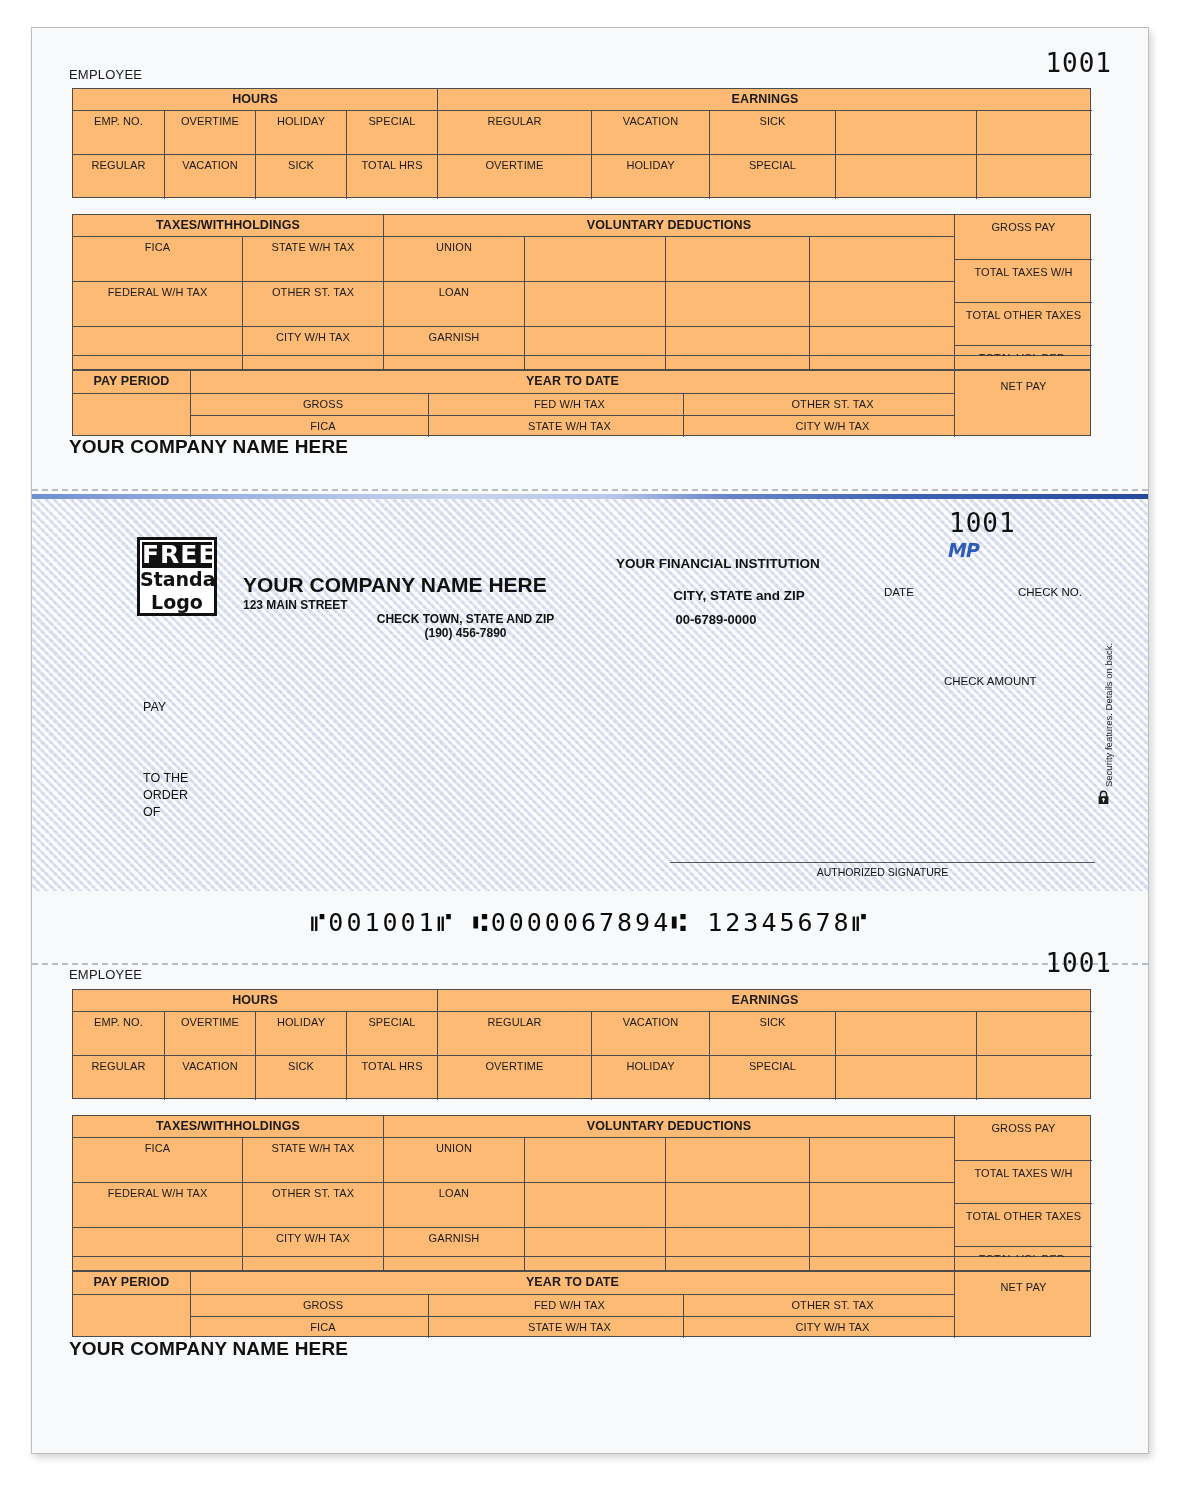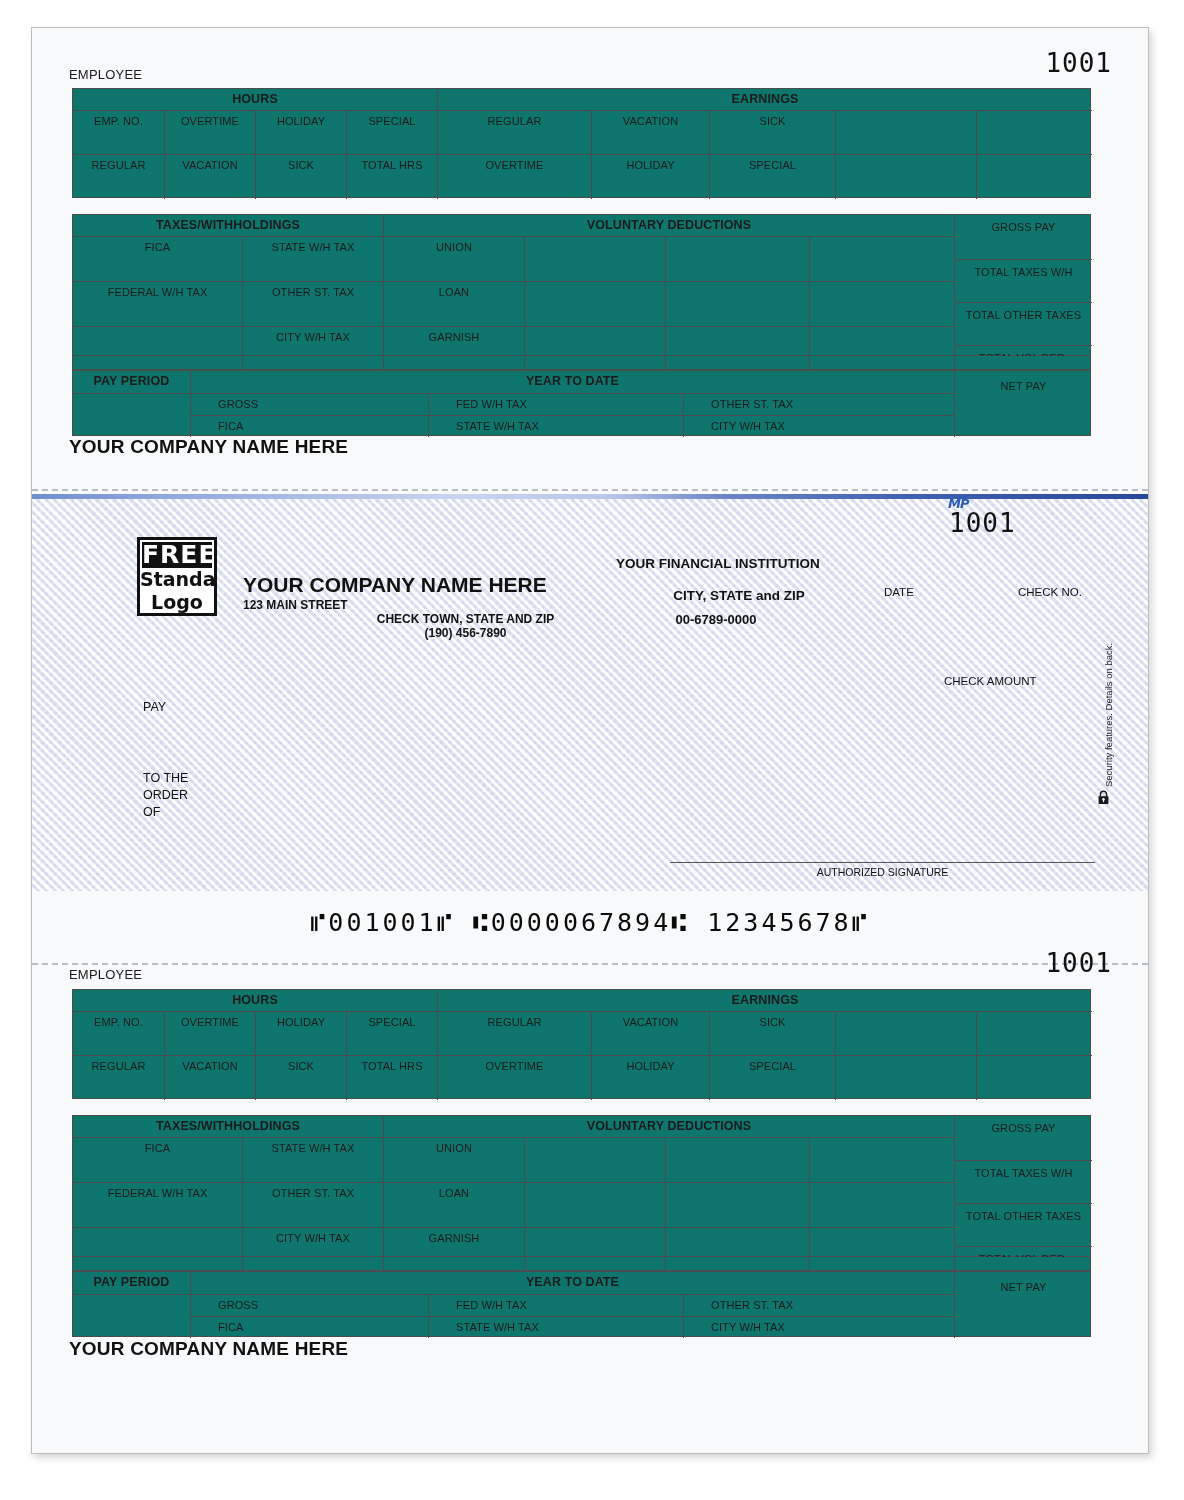--- a/index.html
+++ b/index.html
@@ -55,37 +55,37 @@
     font-size: 19px;
     font-weight: bold;
     color: #111;
     letter-spacing: .2px;
   }
 
   
   .tbl {
     position: absolute;
     border: 1.4px solid #4c4c4c;
-    background: #0f766e;
+    background: #fdba74;
   }
   .cell {
     position: absolute;
     background: transparent;
   }
   .cell .lbl {
     position: absolute;
     left: 0; right: 0;
     top: 4px;
     text-align: center;
     font-size: 11px;
     color: #1a1a1a;
     letter-spacing: .1px;
     white-space: nowrap;
   }
-  .cell.lft .lbl { text-align: left; left: 7px; margin-left: 20px; }
+  .cell.lft .lbl { text-align: center; left: 7px; margin-left: 20px; }
   .cell.hdr .lbl {
     font-size: 12.5px;
     font-weight: bold;
     top: 3px;
   }
   .bl { border-left: 1.2px solid #4c4c4c; }
   .bt { border-top: 1.2px solid #4c4c4c; }
   .br { border-right: 1.2px solid #4c4c4c; }
 
   
@@ -134,25 +134,26 @@
     position: absolute;
     font-size: 9.5px;
     color: #222;
     white-space: nowrap;
     transform-origin: left top;
     transform: rotate(-90deg);
   }
   .mp-mark {
     position: absolute;
     font-family: "DejaVu Sans", sans-serif;
-    font-size: 13px;
+    font-size: 19px;
     font-weight: bold;
     font-style: italic;
     color: #2f5bb7;
     letter-spacing: -1px;
+    margin-top: 43px;
   }
   .check-num {
     position: absolute;
     font-family: "DejaVu Sans Mono", monospace;
     font-size: 26px;
     color: #111;
     letter-spacing: 1px;
   }
   .micr {
     position: absolute;

